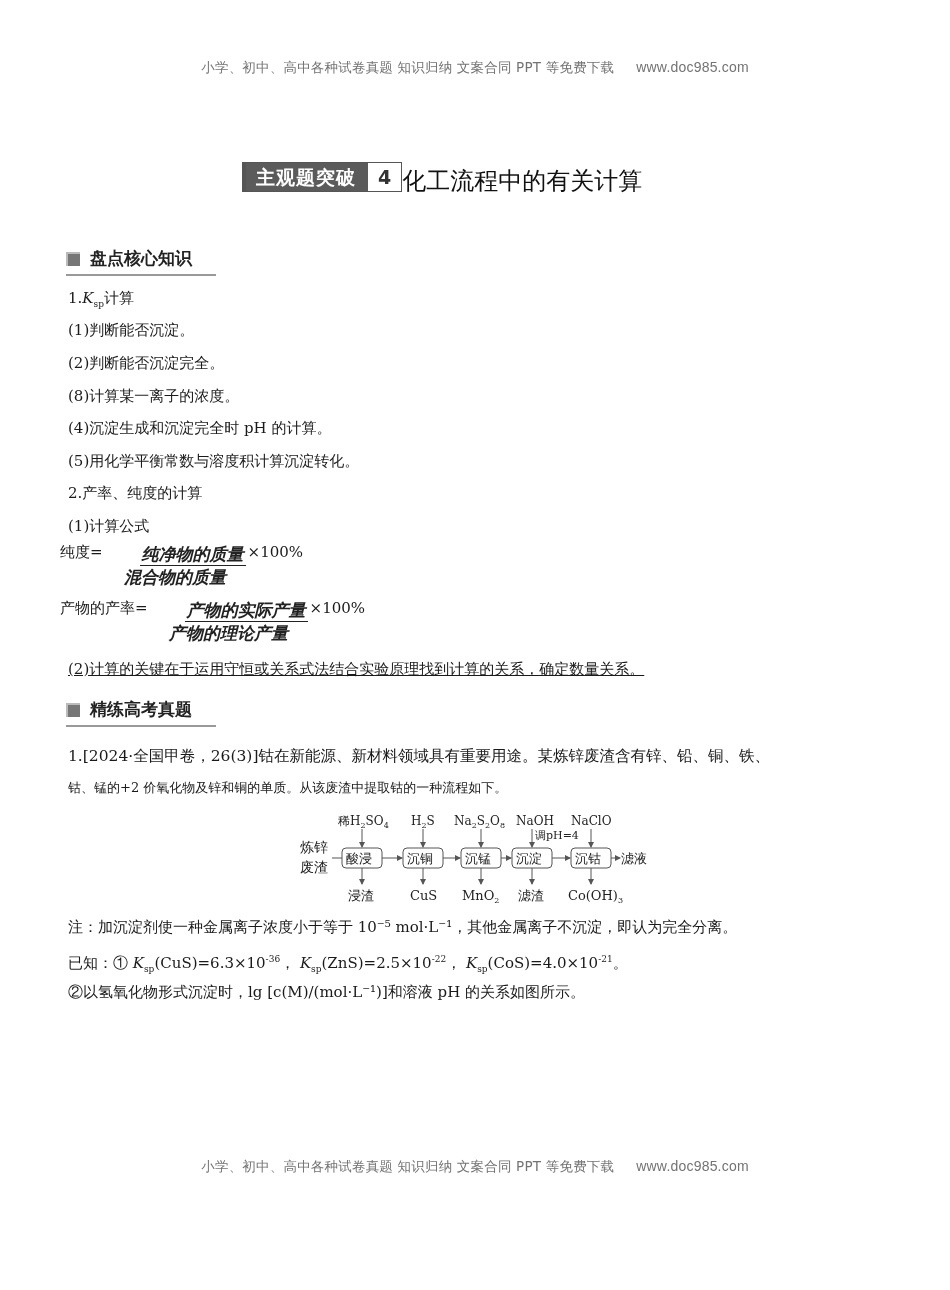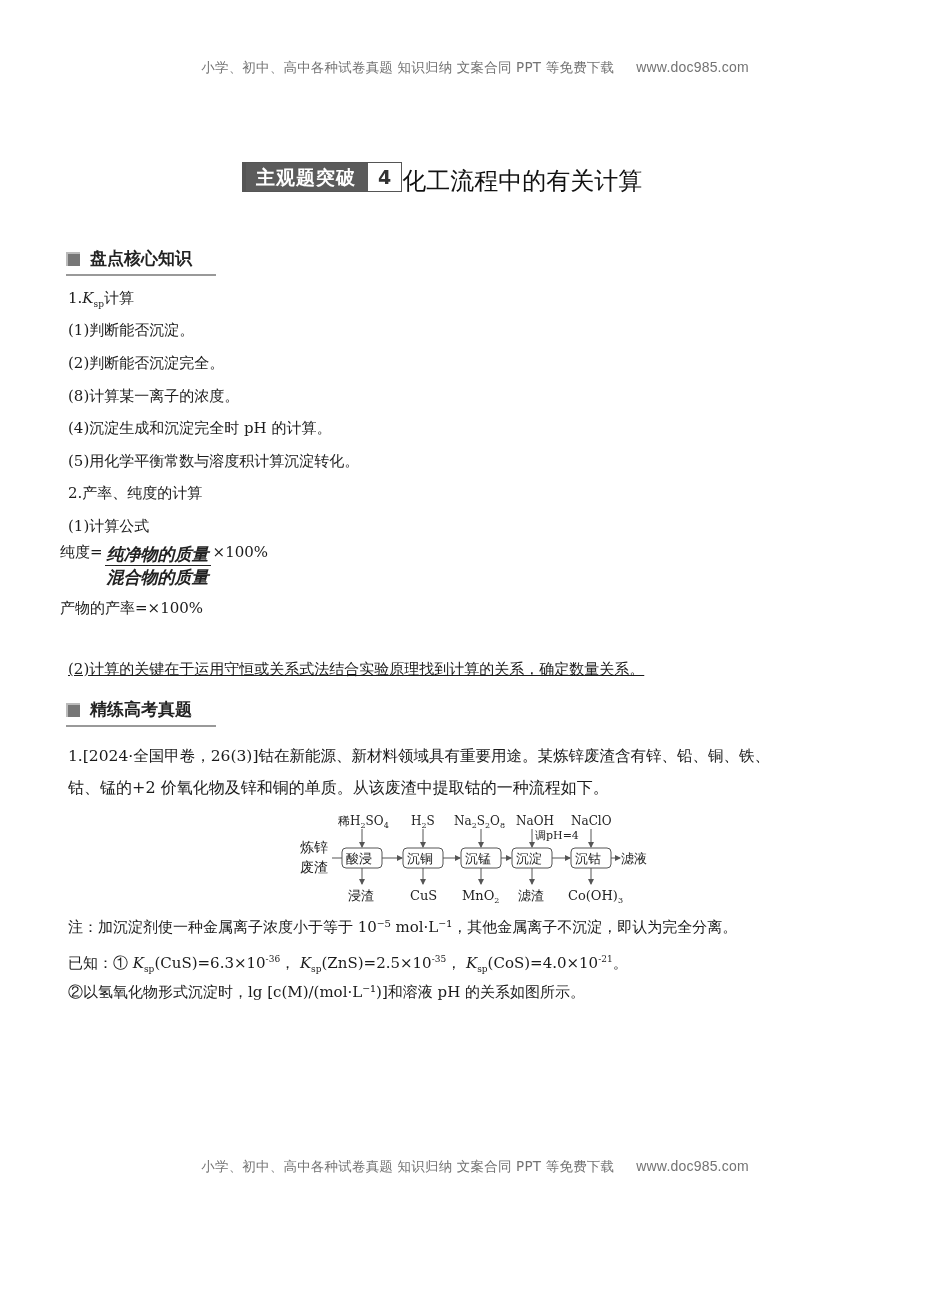--- a/index.html
+++ b/index.html
@@ -50,21 +50,21 @@
 
   .line {
     position: absolute; left: 68px; font-size: 15px; line-height: 20px; white-space: nowrap; color: #1a1a1a;
   }
   .line sub, .line sup { font-size: 9px; }
   .ital { font-style: italic; }
 
   .formula { position: absolute; left: 60px; display: flex; align-items: flex-start; font-size: 15px; }
   .frac { display: inline-flex; flex-direction: column; align-items: center; margin: 0 2px; }
   .frac span { font-family: "DejaVu Sans", sans-serif; font-style: italic; font-size: 17px; font-weight: bold; color: #222; line-height: 22px; padding: 0 2px; }
-  .frac .num { border-bottom: 1px solid #222; }
+  .frac .num { border-bottom: 1px solid #222; margin-left: 35px; }
 
   .flow { position: absolute; left: 290px; top: 810px; width: 380px; height: 96px; }
   .flow svg text { font-family: "DejaVu Serif", "Liberation Serif", serif; fill: #222; }
 </style>
 </head>
 <body>
 
 <div class="watermark" id="wm-top">
   <span>小学、初中、高中各种试卷真题  知识归纳  文案合同  PPT 等免费下载</span><span class="url">www.doc985.com</span>
 </div>
@@ -97,32 +97,36 @@
   <span>纯度=</span>
   <span class="frac">
     <span class="num">纯净物的质量</span>
     <span class="den">混合物的质量</span>
   </span>
   <span>×100%</span>
 </div>
 
 <div class="formula" style="top:599px;">
   <span>产物的产率=</span>
+  <span class="frac">
+    <span class="num">产物的实际产量</span>
+    <span class="den">产物的理论产量</span>
+  </span>
   <span>×100%</span>
 </div>
 
 <div class="line" style="top:659px;text-decoration:underline;">(2)计算的关键在于运用守恒或关系式法结合实验原理找到计算的关系，确定数量关系。</div>
 
 <div class="section-head" id="sec2">
   <span class="sec-icon"></span>
   <span class="sec-text">精练高考真题</span>
 </div>
 
 <div class="line" style="top:746px; font-size:15.5px;">1.[2024·全国甲卷，26(3)]钴在新能源、新材料领域具有重要用途。某炼锌废渣含有锌、铅、铜、铁、</div>
-<div class="line" style="top:778px; font-size:16px;">钴、锰的+2 价氧化物及锌和铜的单质。从该废渣中提取钴的一种流程如下。</div>
+<div class="line" style="top:778px; font-size:13px;">钴、锰的+2 价氧化物及锌和铜的单质。从该废渣中提取钴的一种流程如下。</div>
 
 <div class="flow">
   <svg width="380" height="96" viewBox="0 0 380 96">
     <defs>
       <marker id="ah" markerWidth="6" markerHeight="6" refX="5" refY="3" orient="auto">
         <path d="M0,0 L6,3 L0,6 z" fill="#555"></path>
       </marker>
     </defs>
 
     <text x="10" y="42" font-size="14">炼锌</text>
@@ -179,21 +183,21 @@
     <line x1="301" y1="58" x2="301" y2="74" stroke="#555" marker-end="url(#ah)"></line>
     <text x="278" y="90" font-size="13">Co(OH)<tspan font-size="8" dy="3">3</tspan></text>
   </svg>
 </div>
 
 <div class="line" style="top:917px;">注：加沉淀剂使一种金属离子浓度小于等于 10⁻⁵ mol·L⁻¹，其他金属离子不沉淀，即认为完全分离。</div>
 
 <div class="line" style="top:949px;">
   <span>已知：①</span>
   <span class="ital">K</span><sub>sp</sub><span>(CuS)</span><span>=6.3×10</span><sup>-36</sup><span>，</span>
-  <span class="ital">K</span><sub>sp</sub><span>(ZnS)</span><span>=2.5×10</span><sup>-35</sup><span>，</span>
+  <span class="ital">K</span><sub>sp</sub><span>(ZnS)</span><span>=2.5×10</span><sup>-22</sup><span>，</span>
   <span class="ital">K</span><sub>sp</sub><span>(CoS)</span><span>=4.0×10</span><sup>-21</sup><span>。</span>
 </div>
 
 <div class="line" style="top:982px;">②以氢氧化物形式沉淀时，lg [c(M)/(mol·L⁻¹)]和溶液 pH 的关系如图所示。</div>
 
 <div class="watermark" id="wm-bottom">
   <span>小学、初中、高中各种试卷真题  知识归纳  文案合同  PPT 等免费下载</span><span class="url">www.doc985.com</span>
 </div>
 
 </body></html>

